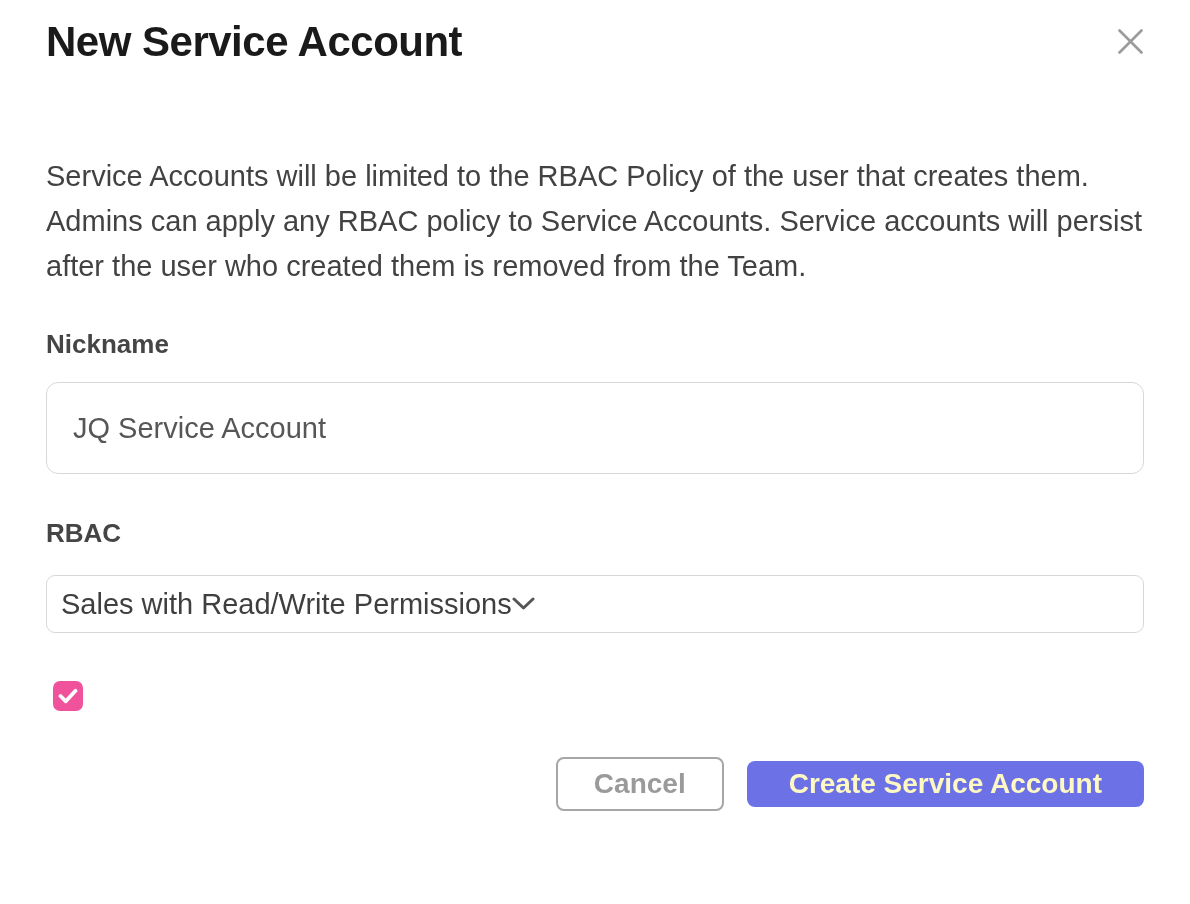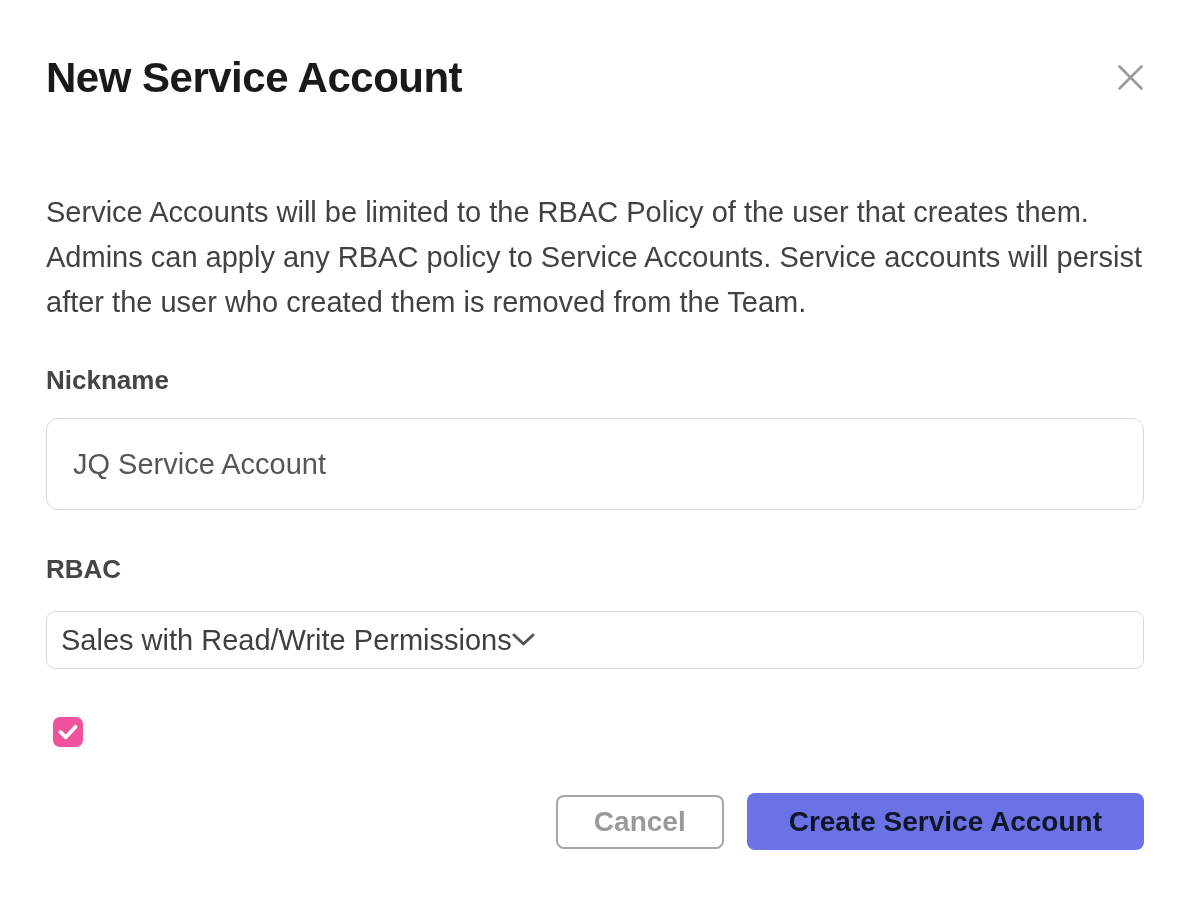--- a/index.html
+++ b/index.html
@@ -5,21 +5,21 @@
   * { margin: 0; padding: 0; box-sizing: border-box; }
   html, body {
     width: 1190px; height: 904px;
     background: #ffffff;
     font-family: "Liberation Sans", sans-serif;
     overflow: hidden;
   }
   .modal {
     position: relative;
     width: 1190px; height: 904px;
-    padding: 52px 46px 0 46px;
+    padding: 16px 46px 0 46px;
   }
   .modal-header {
     display: flex;
     justify-content: space-between;
     align-items: flex-start;
   }
   .modal-title {
     font-size: 42px;
     font-weight: 800;
     color: #1a1a1a;
@@ -115,24 +115,24 @@
     cursor: pointer;
   }
   .btn-cancel {
     height: 54px;
     padding: 0 36px;
     background: #ffffff;
     border: 2px solid #a6a6a6;
     color: #9a9a9a;
   }
   .btn-primary {
-    height: 57px;
+    height: 46px;
     padding: 0 42px;
     border: none;
-    color: #0f172a;
+    color: #fef9c3;
   }
 </style>
 </head>
 <body>
 
 <div class="modal">
 
   <div class="modal-header">
     <h1 class="modal-title">New Service Account</h1>
     <button class="close-btn">

